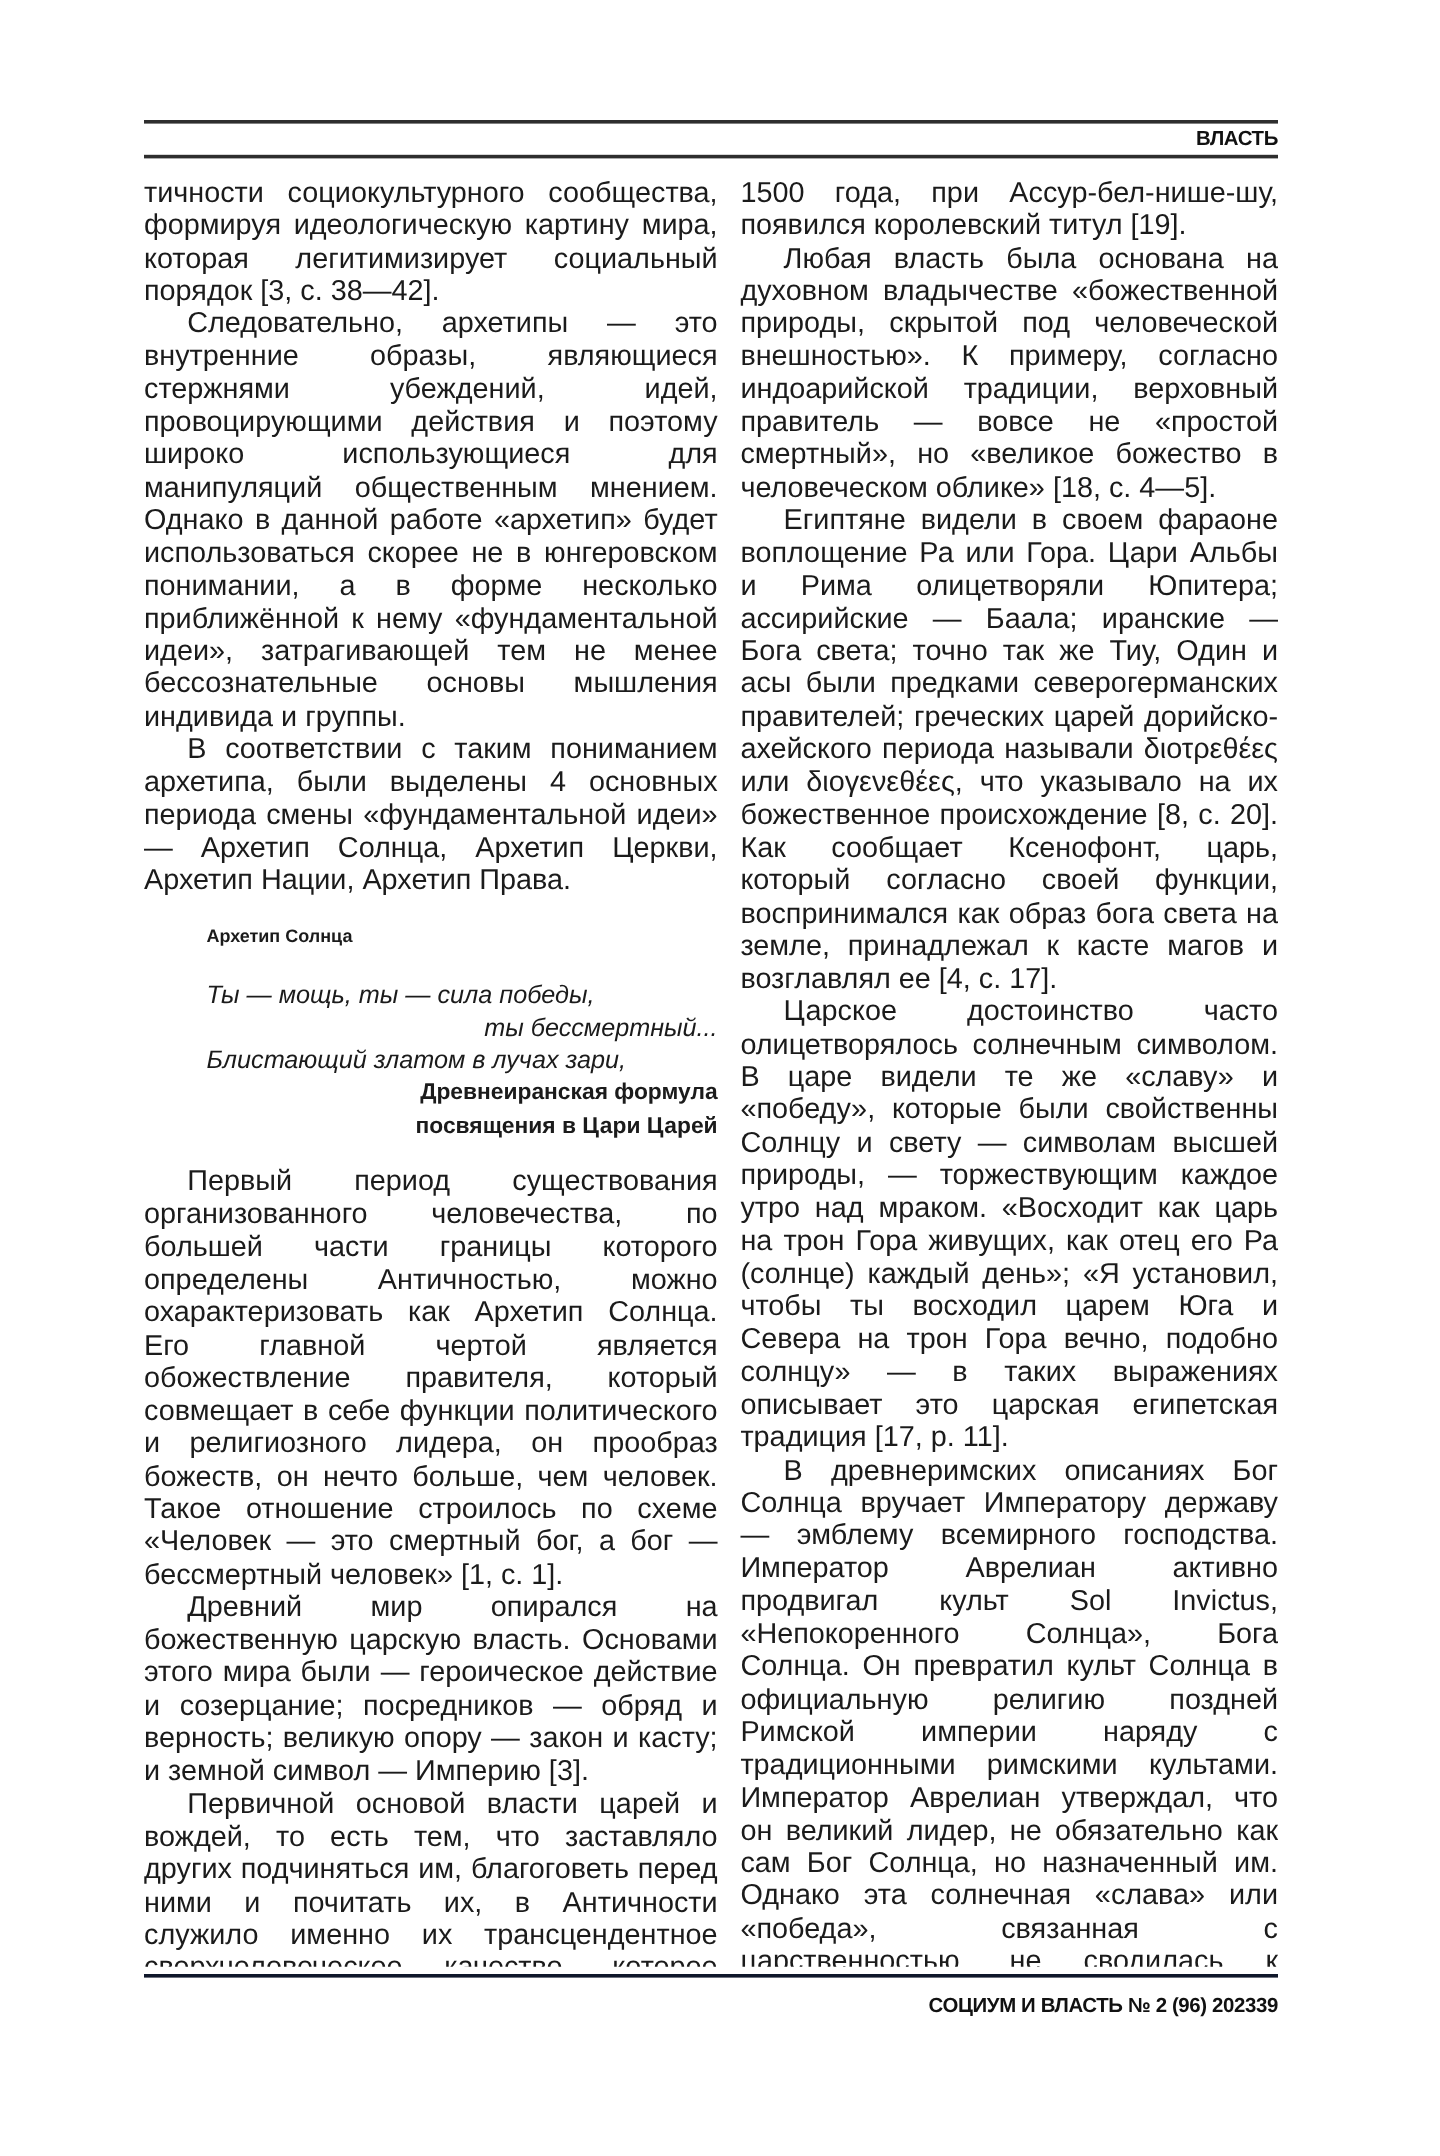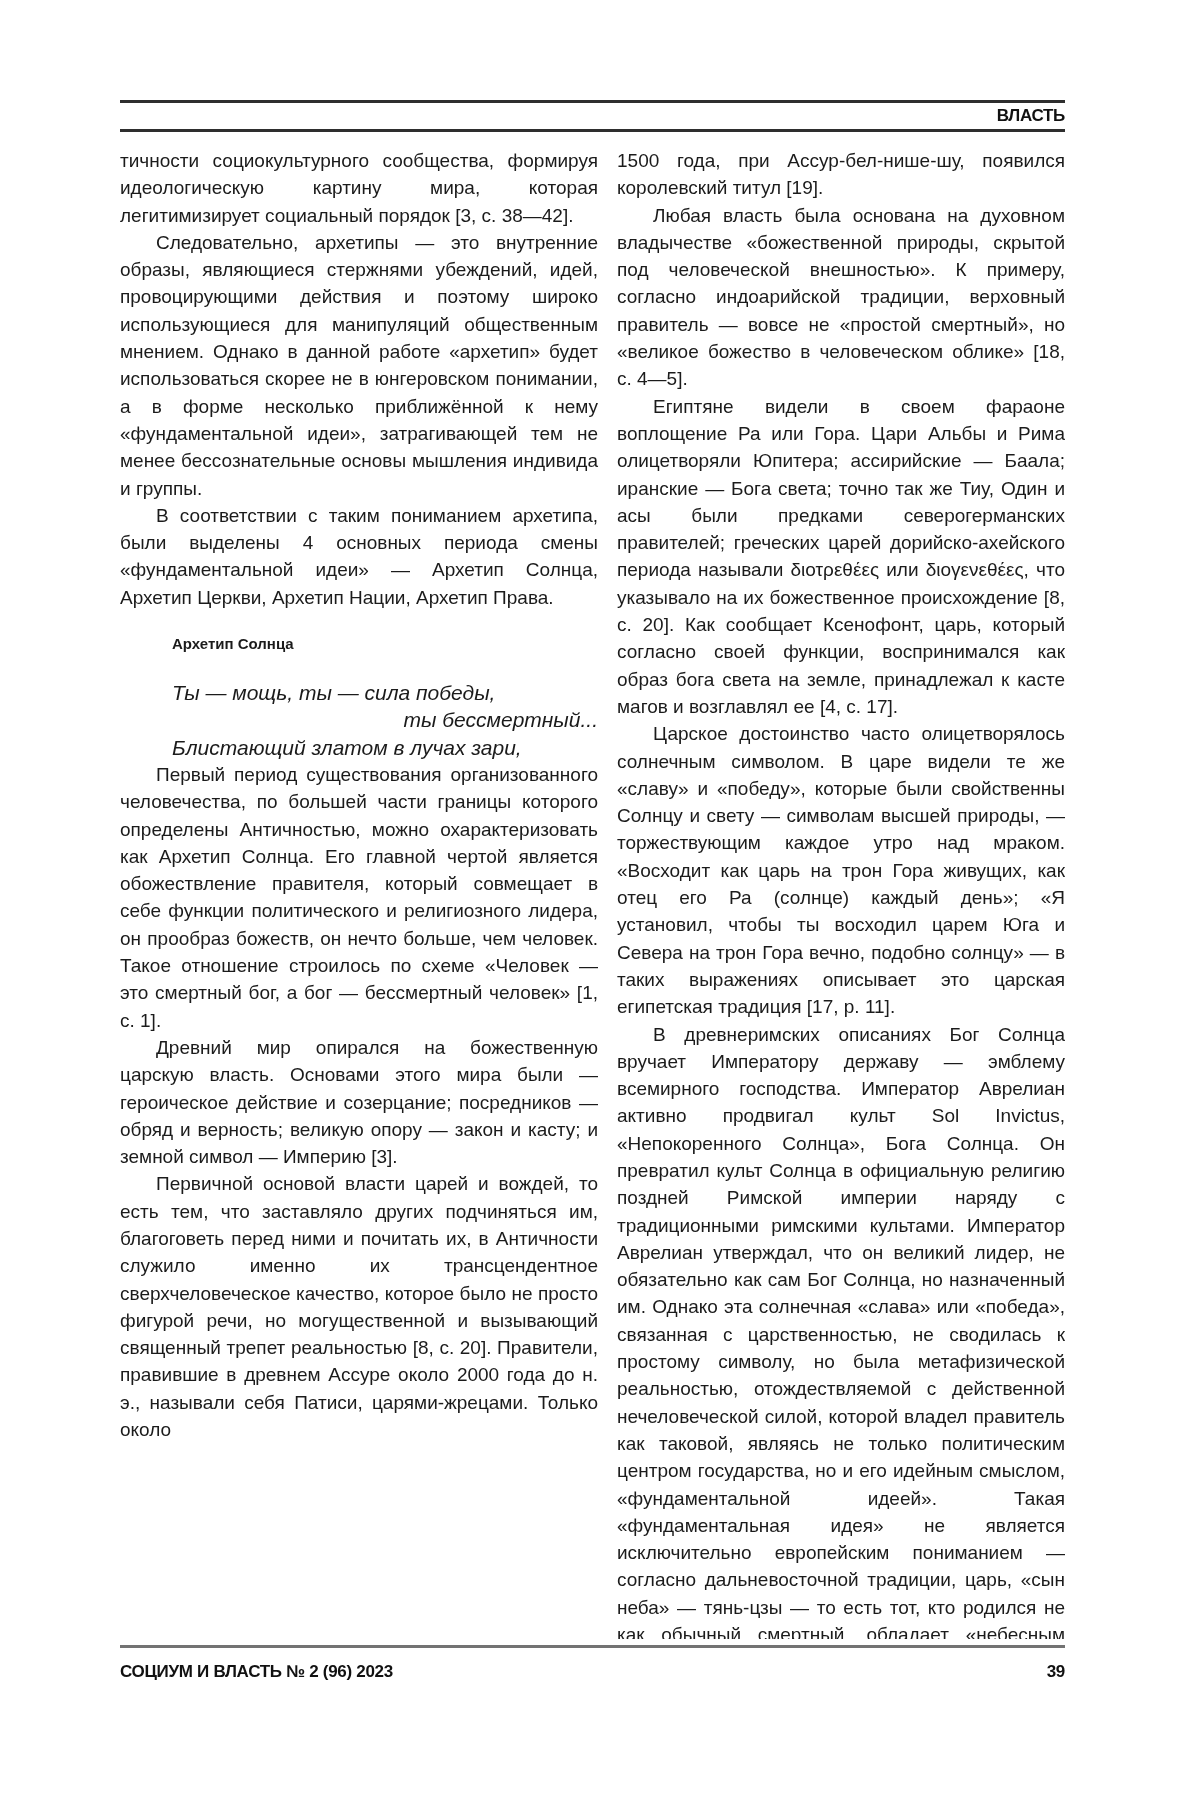--- a/index.html
+++ b/index.html
@@ -36,21 +36,21 @@
     left: 120px; top: 147px;
     width: 945px; height: 1492px;
     overflow: hidden;
     display: flex;
   }
   .col { box-sizing: border-box; }
   .col-left  { width: 478px; margin-right: 19px; }
   .col-right { width: 448px; }
   .body-p {
     margin: 0;
-    font-size: 19px;
+    font-size: 24px;
     line-height: 27.3px;
     text-align: justify;
     text-indent: 36px;
     hyphens: auto;
     -webkit-hyphens: auto;
   }
   .body-p.no-indent { text-indent: 0; }
   h2.section-heading {
     font-size: 15px;
     font-weight: 700;
@@ -66,24 +66,24 @@
     font-weight: 700;
     text-align: right;
     font-size: 19px;
     line-height: 27.3px;
   }
   
   .page-footer {
     position: absolute;
     left: 120px; top: 1645px;
     width: 945px;
-    border-top: 3px solid #737373;
+    border-top: 3px solid #0f172a;
     padding-top: 14px;
     display: flex;
-    justify-content: space-between;
+    justify-content: flex-end;
     align-items: baseline;
     box-sizing: border-box;
   }
   .journal-title, .page-number {
     font-weight: 700;
     font-size: 17px;
     letter-spacing: -0.3px;
     color: #111;
   }
 </style>
@@ -100,20 +100,24 @@
     <div class="col col-left" id="col-left">
         <p class="body-p no-indent"><span>тичности социокультурного сообщества, формируя идеологическую картину мира, которая легитимизирует социальный порядок [3, с. 38—42].</span></p>
         <p class="body-p"><span>Следовательно, архетипы — это внутренние образы, являющиеся стержнями убеждений, идей, провоцирующими действия и поэтому широко использующиеся для манипуляций общественным мнением. Однако в данной работе «архетип» будет использоваться скорее не в юнгеровском понимании, а в форме несколько приближённой к нему «фундаментальной идеи», затрагивающей тем не менее бессознательные основы мышления индивида и группы.</span></p>
         <p class="body-p"><span>В соответствии с таким пониманием архетипа, были выделены 4 основных периода смены «фундаментальной идеи» — Архетип Солнца, Архетип Церкви, Архетип Нации, Архетип Права.</span></p>
         <h2 class="section-heading">Архетип Солнца</h2>
         <div class="epigraph">
           <div class="ep-line">Ты — мощь, ты — сила победы,</div>
           <div class="ep-line right">ты бессмертный...</div>
           <div class="ep-line">Блистающий златом в лучах зари,</div>
         </div>
+        <div class="attribution">
+          <div>Древнеиранская формула</div>
+          <div>посвящения в Цари Царей</div>
+        </div>
         <p class="body-p"><span>Первый период существования организованного человечества, по большей части границы которого определены Античностью, можно охарактеризовать как Архетип Солнца. Его главной чертой является обожествление правителя, который совмещает в себе функции политического и религиозного лидера, он прообраз божеств, он нечто больше, чем человек. Такое отношение строилось по схеме «Человек — это смертный бог, а бог — бессмертный человек» [1, с. 1].</span></p>
         <p class="body-p"><span>Древний мир опирался на божественную царскую власть. Основами этого мира были — героическое действие и созерцание; посредников — обряд и верность; великую опору — закон и касту; и земной символ — Империю [3].</span></p>
         <p class="body-p"><span>Первичной основой власти царей и вождей, то есть тем, что заставляло других подчиняться им, благоговеть перед ними и почитать их, в Античности служило именно их трансцендентное сверхчеловеческое качество, которое было не просто фигурой речи, но могущественной и вызывающий священный трепет реальностью [8, с. 20]. Правители, правившие в древнем Ассуре около 2000 года до н. э., называли себя Патиси, царями-жрецами. Только около</span></p>
       </div>
     <div class="col col-right" id="col-right">
         <p class="body-p no-indent"><span>1500 года, при Ассур-бел-нише-шу, появился королевский титул [19].</span></p>
         <p class="body-p"><span>Любая власть была основана на духовном владычестве «божественной природы, скрытой под человеческой внешностью». К примеру, согласно индоарийской традиции, верховный правитель — вовсе не «простой смертный», но «великое божество в человеческом облике» [18, с. 4—5].</span></p>
         <p class="body-p"><span>Египтяне видели в своем фараоне воплощение Ра или Гора. Цари Альбы и Рима олицетворяли Юпитера; ассирийские — Баала; иранские — Бога света; точно так же Тиу, Один и асы были предками северогерманских правителей; греческих царей дорийско-ахейского периода называли διοτρεθέες или διογενεθέες, что указывало на их божественное происхождение [8, с. 20]. Как сообщает Ксенофонт, царь, который согласно своей функции, воспринимался как образ бога света на земле, принадлежал к касте магов и возглавлял ее [4, с. 17].</span></p>
         <p class="body-p"><span>Царское достоинство часто олицетворялось солнечным символом. В царе видели те же «славу» и «победу», которые были свойственны Солнцу и свету — символам высшей природы, — торжествующим каждое утро над мраком. «Восходит как царь на трон Гора живущих, как отец его Ра (солнце) каждый день»; «Я установил, чтобы ты восходил царем Юга и Севера на трон Гора вечно, подобно солнцу» — в таких выражениях описывает это царская египетская традиция [17, р. 11].</span></p>
         <p class="body-p"><span>В древнеримских описаниях Бог Солнца вручает Императору державу — эмблему всемирного господства. Император Аврелиан активно продвигал культ Sol Invictus, «Непокоренного Солнца», Бога Солнца. Он превратил культ Солнца в официальную религию поздней Римской империи наряду с традиционными римскими культами. Император Аврелиан утверждал, что он великий лидер, не обязательно как сам Бог Солнца, но назначенный им. Однако эта солнечная «слава» или «победа», связанная с царственностью, не сводилась к простому символу, но была метафизической реальностью, отождествляемой с действенной нечеловеческой силой, которой владел правитель как таковой, являясь не только политическим центром государства, но и его идейным смыслом, «фундаментальной идеей». Такая «фундаментальная идея» не является исключительно европейским пониманием — согласно дальневосточной традиции, царь, «сын неба» — тянь-цзы — то есть тот, кто родился не как обычный смертный, обладает «небесным мандатом»: </span></p>

